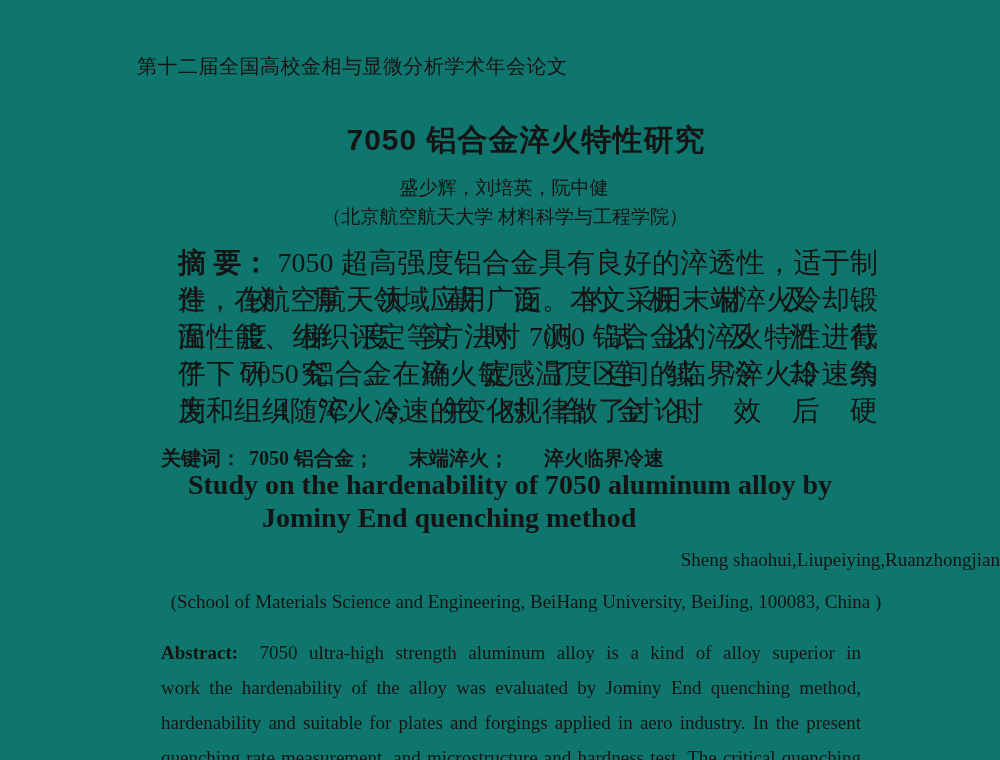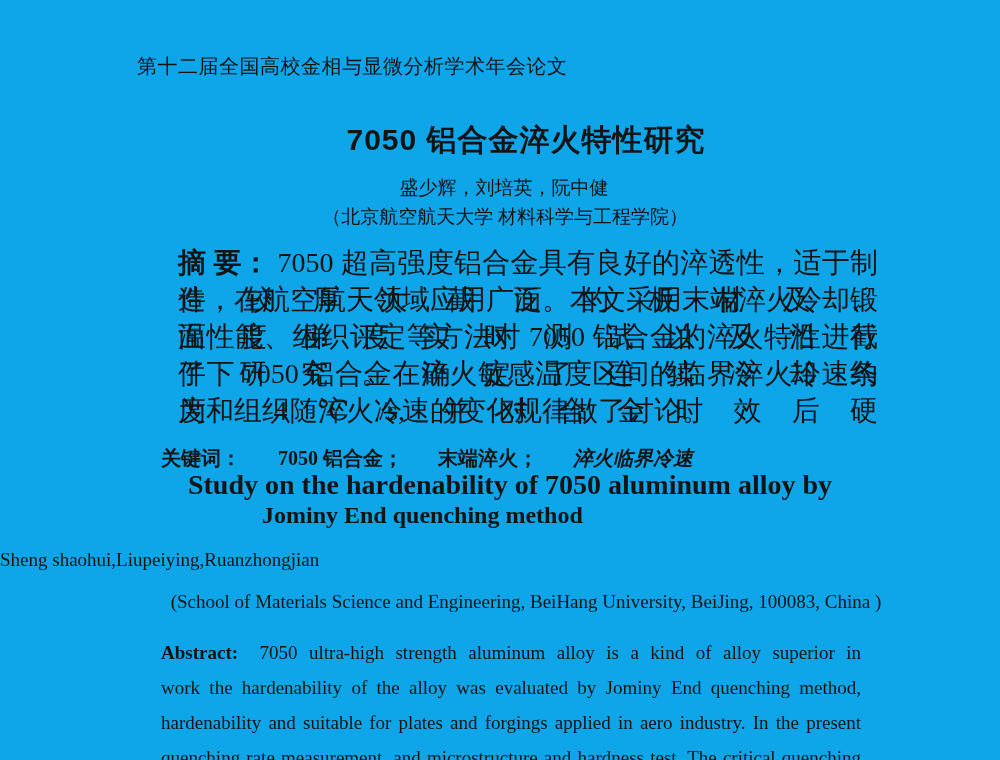--- a/index.html
+++ b/index.html
@@ -2,21 +2,21 @@
 <html><head>
 <meta charset="utf-8">
 <style>
   * { margin: 0; padding: 0; box-sizing: border-box; }
   html, body { background: #e8e8e8; }
   .page {
     position: relative;
     width: 1000px;
     height: 760px;
     margin: 0 auto;
-    background: #0ea5e9;
+    background: #0f766e;
     overflow: hidden;
     color: #141414;
     font-family: "Liberation Serif", "DejaVu Serif", serif;
   }
   .conf-header {
     position: absolute;
     left: 137px; top: 53px;
     font-size: 20px;
     letter-spacing: 0.5px;
   }
@@ -59,41 +59,41 @@
   .lline { text-align: left; }
   .blabel { font-weight: 700; }
   .cn-keywords {
     position: absolute;
     left: 161px; top: 445px;
     width: 710px;
     font-size: 20px;
     font-weight: 700;
     white-space: nowrap;
   }
-  .cn-keywords .kw-label { margin-right: 32px; }
+  .cn-keywords .kw-label { margin-right: 3px; }
   .cn-keywords .kw-item { margin-right: 30px; }
-  .cn-keywords .kw-item:last-child { margin-right: 3px; font-style: italic; }
+  .cn-keywords .kw-item:last-child { margin-right: 3px; }
   .en-title-1 {
     position: absolute;
     left: 0; right: 0; top: 469px;
     text-align: center;
     transform: translateX(10px);
     font-size: 28px;
     font-weight: 700;
   }
   .en-title-2 {
     position: absolute;
     left: 262px; top: 502px;
-    font-size: 24px;
+    font-size: 28px;
     font-weight: 700;
   }
   .en-authors {
     position: absolute;
     left: 0; right: 0; top: 549px;
-    text-align: left;
+    text-align: right;
     font-size: 19px;
   }
   .en-affiliation {
     position: absolute;
     left: 4px; right: 0; top: 591px;
     text-align: center;
     font-size: 19px;
     padding-left: 48px;
   }
   .en-abstract {

